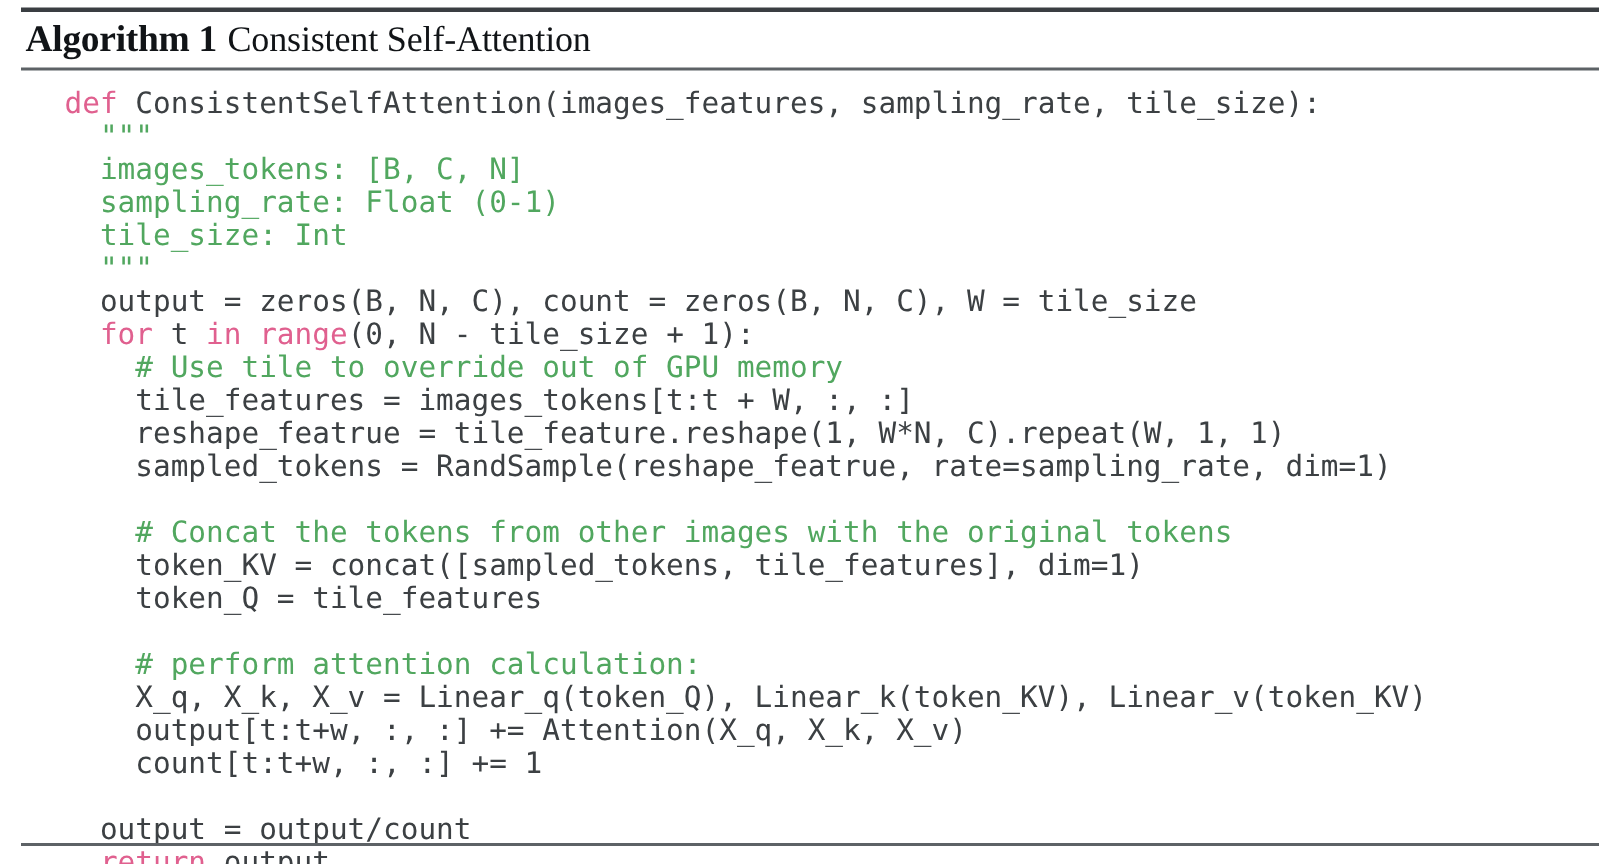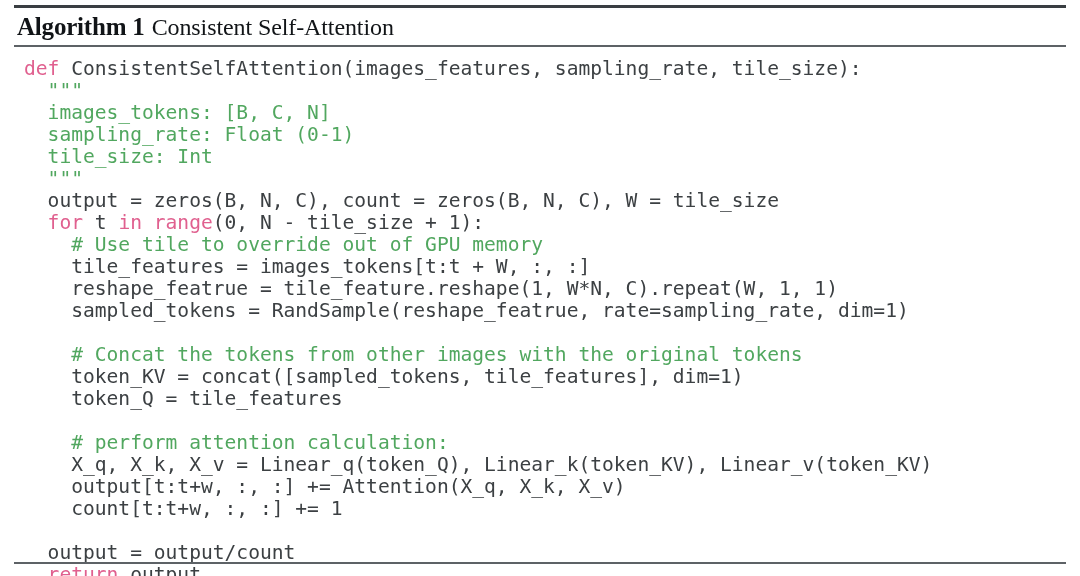--- a/index.html
+++ b/index.html
@@ -68,20 +68,21 @@
     font-family: "DejaVu Sans Mono", monospace;
     font-size: 19.6px;
     line-height: 22px;
     white-space: pre;
     color: #3c4043;
     letter-spacing: 0px;
   }
   .code-line {
     height: 22px;
     white-space: pre;
+    margin-left: 19px;
   }
   .code-line.blank { color: transparent; }
 
   .tok-kw   { color: #e0608f; }
   .tok-doc  { color: #51a75f; }
   .tok-cmt  { color: #51a75f; text-align: right; }
   .tok-code { color: #3c4043; }
 </style>
 </head>
 <body>

